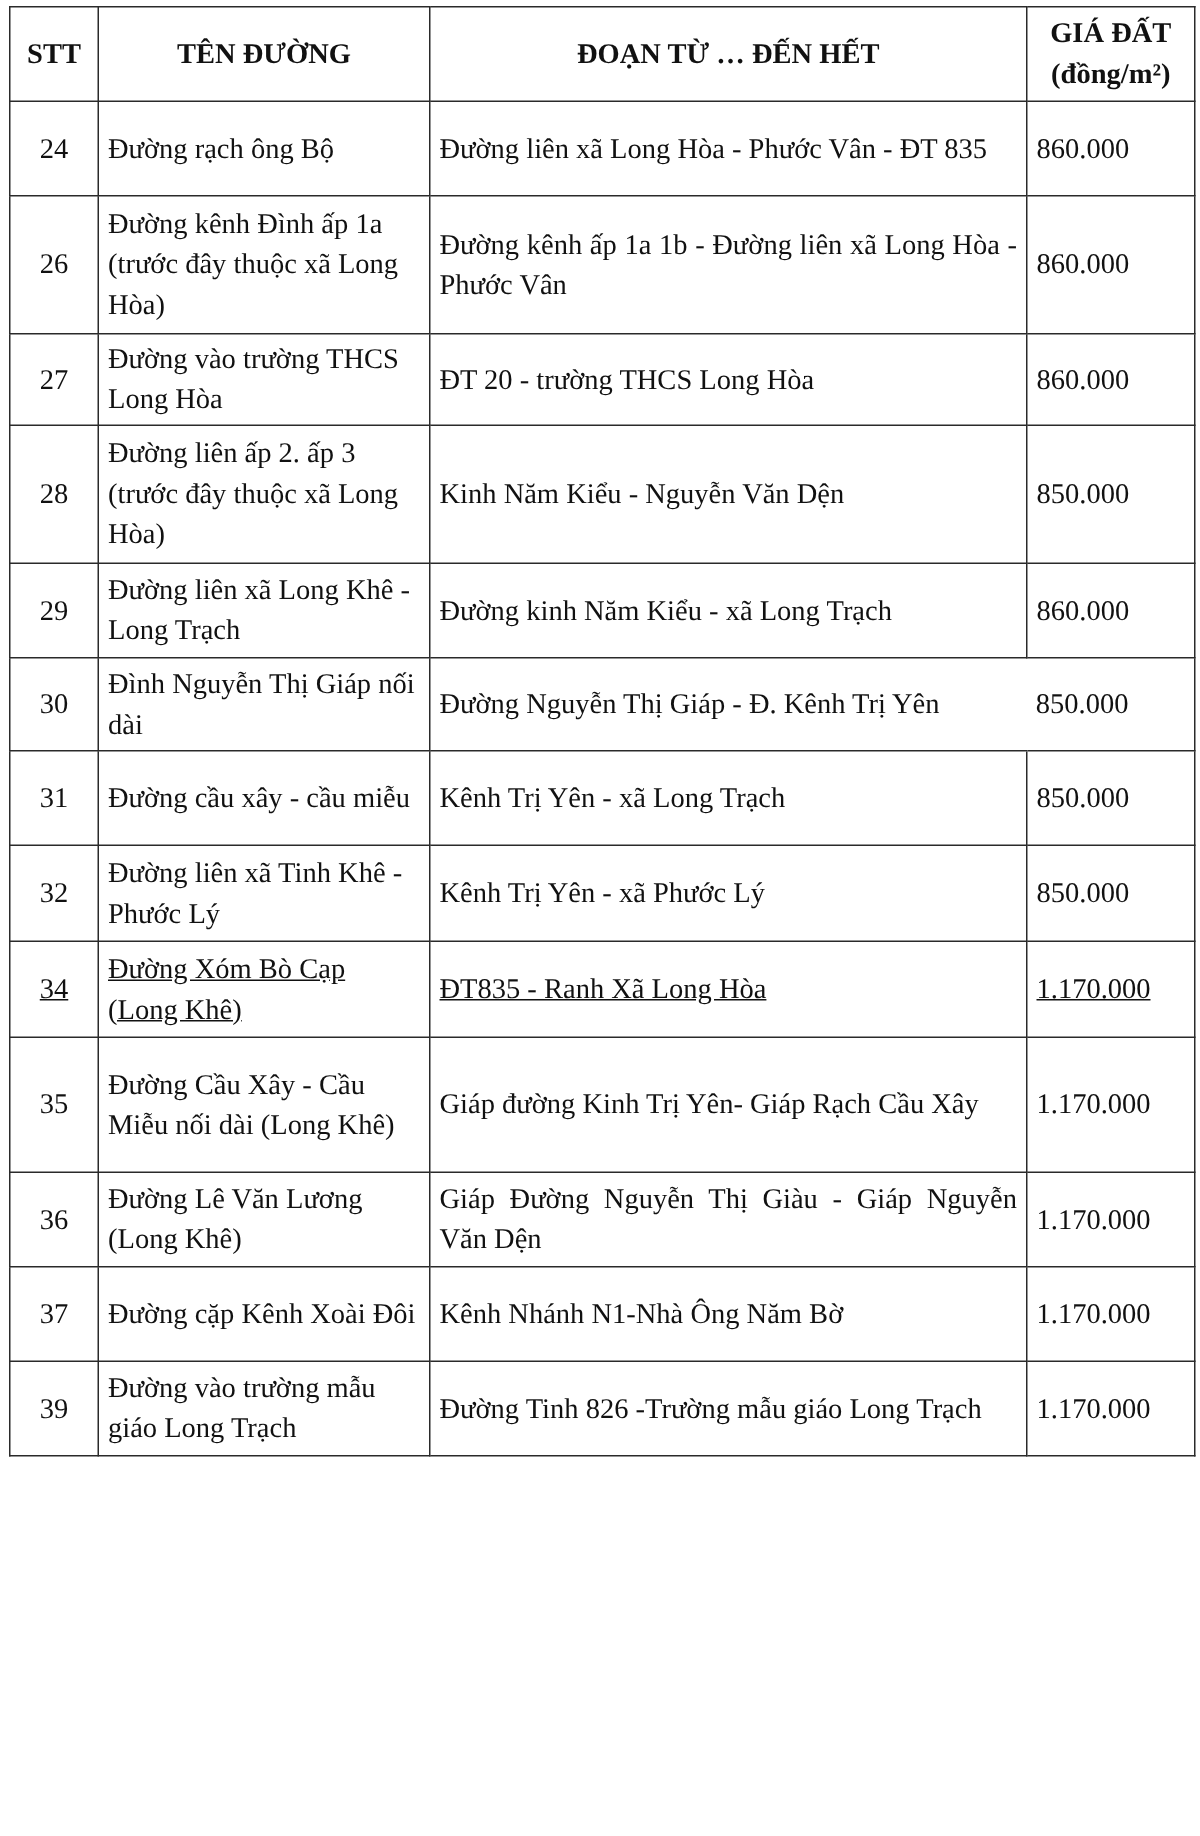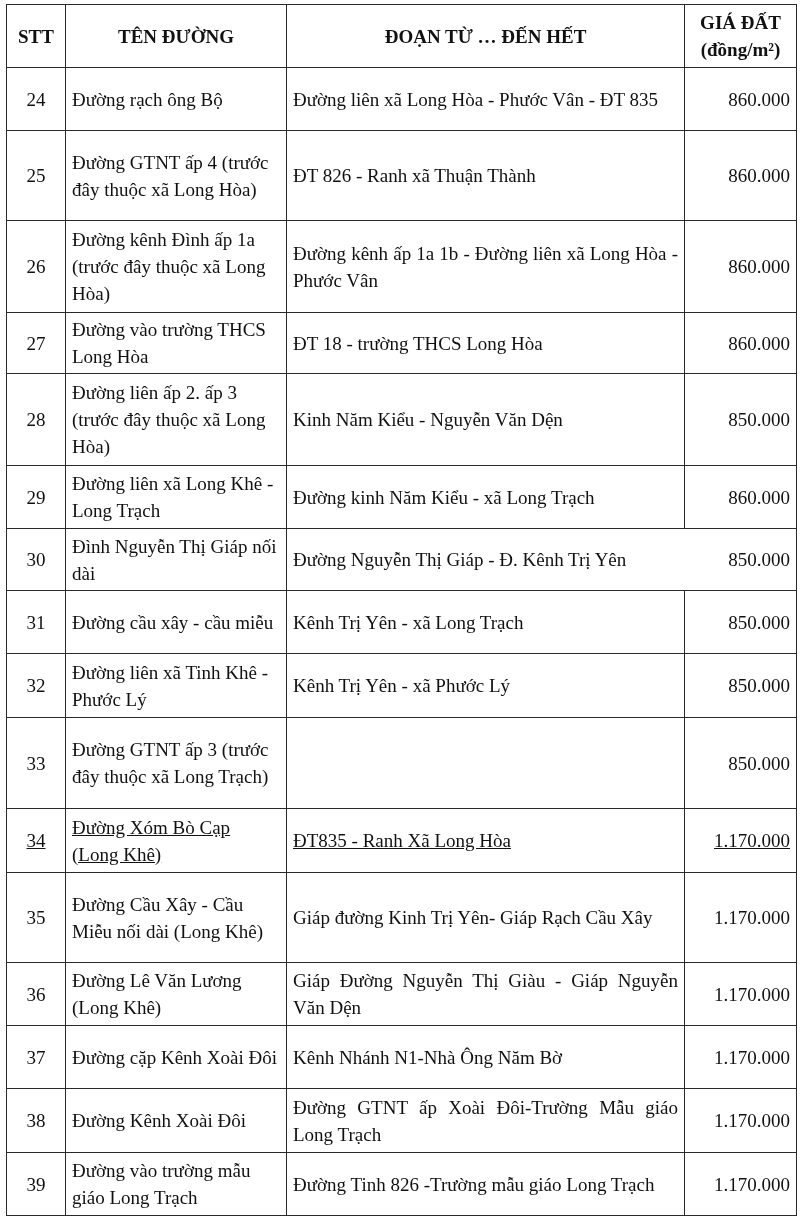--- a/index.html
+++ b/index.html
@@ -14,21 +14,21 @@
     vertical-align: middle;
   }
   th { font-weight: bold; text-align: center; font-size: 19px; }
   col.c-stt { width: 59px; }
   col.c-name { width: 221px; }
   col.c-seg { width: 398px; }
   col.c-price { width: 112px; }
   td.stt { text-align: center; }
   td.name { text-align: left; padding-left: 8px; }
   td.seg { text-align: justify; padding-left: 9px; padding-right: 9px; }
-  td.price { text-align: right; }
+  td.price { text-align: left; }
   tr.head { height: 63px; }
   tr.noright td.seg { border-right: none; }
   tr.noright td.price { border-left: none; }
 </style>
 </head>
 <body>
 
 <table class="price-table">
   <colgroup>
     <col class="c-stt">
@@ -47,36 +47,30 @@
       </th>
     </tr>
   </thead>
   <tbody id="tbody">
       <tr style="height: 63px;">
         <td class="stt">24</td>
         <td class="name">Đường rạch ông Bộ</td>
         <td class="seg">Đường liên xã Long Hòa - Phước Vân - ĐT 835</td>
         <td class="price">860.000</td>
       </tr>
-      <tr style="height: 90px;">
-        <td class="stt">25</td>
-        <td class="name">Đường GTNT ấp 4 (trước đây thuộc xã Long Hòa)</td>
-        <td class="seg">ĐT 826 - Ranh xã Thuận Thành</td>
-        <td class="price">860.000</td>
-      </tr>
       <tr style="height: 92px;">
         <td class="stt">26</td>
         <td class="name">Đường kênh Đình ấp 1a (trước đây thuộc xã Long Hòa)</td>
         <td class="seg">Đường kênh ấp 1a 1b - Đường liên xã Long Hòa - Phước Vân</td>
         <td class="price">860.000</td>
       </tr>
       <tr style="height: 61px;">
         <td class="stt">27</td>
         <td class="name">Đường vào trường THCS Long Hòa</td>
-        <td class="seg">ĐT 18 - trường THCS Long Hòa</td>
+        <td class="seg">ĐT 20 - trường THCS Long Hòa</td>
         <td class="price">860.000</td>
       </tr>
       <tr style="height: 92px;">
         <td class="stt">28</td>
         <td class="name">Đường liên ấp 2. ấp 3 (trước đây thuộc xã Long Hòa)</td>
         <td class="seg">Kinh Năm Kiểu - Nguyễn Văn Dện</td>
         <td class="price">850.000</td>
       </tr>
       <tr style="height: 63px;">
         <td class="stt">29</td>
@@ -95,26 +89,20 @@
         <td class="name">Đường cầu xây - cầu miễu</td>
         <td class="seg">Kênh Trị Yên - xã Long Trạch</td>
         <td class="price">850.000</td>
       </tr>
       <tr style="height: 64px;">
         <td class="stt">32</td>
         <td class="name">Đường liên xã Tinh Khê - Phước Lý</td>
         <td class="seg">Kênh Trị Yên - xã Phước Lý</td>
         <td class="price">850.000</td>
       </tr>
-      <tr style="height: 91px;">
-        <td class="stt">33</td>
-        <td class="name">Đường GTNT ấp 3 (trước đây thuộc xã Long Trạch)</td>
-        <td class="seg"></td>
-        <td class="price">850.000</td>
-      </tr>
       <tr style="height: 64px; text-decoration: underline;">
         <td class="stt">34</td>
         <td class="name">Đường Xóm Bò Cạp (Long Khê)</td>
         <td class="seg">ĐT835 - Ranh Xã Long Hòa</td>
         <td class="price">1.170.000</td>
       </tr>
       <tr style="height: 90px;">
         <td class="stt">35</td>
         <td class="name">Đường Cầu Xây - Cầu Miễu nối dài (Long Khê)</td>
         <td class="seg">Giáp đường Kinh Trị Yên- Giáp Rạch Cầu Xây</td>
@@ -125,26 +113,20 @@
         <td class="name">Đường Lê Văn Lương (Long Khê)</td>
         <td class="seg">Giáp Đường Nguyễn Thị Giàu - Giáp Nguyễn Văn Dện</td>
         <td class="price">1.170.000</td>
       </tr>
       <tr style="height: 63px;">
         <td class="stt">37</td>
         <td class="name">Đường cặp Kênh Xoài Đôi</td>
         <td class="seg">Kênh Nhánh N1-Nhà Ông Năm Bờ</td>
         <td class="price">1.170.000</td>
       </tr>
-      <tr style="height: 64px;">
-        <td class="stt">38</td>
-        <td class="name">Đường Kênh Xoài Đôi</td>
-        <td class="seg">Đường GTNT ấp Xoài Đôi-Trường Mẫu giáo Long Trạch</td>
-        <td class="price">1.170.000</td>
-      </tr>
       <tr style="height: 63px;">
         <td class="stt">39</td>
         <td class="name">Đường vào trường mẫu giáo Long Trạch</td>
         <td class="seg">Đường Tinh 826 -Trường mẫu giáo Long Trạch</td>
         <td class="price">1.170.000</td>
       </tr>
     </tbody>
 </table>
 
 </body></html>

